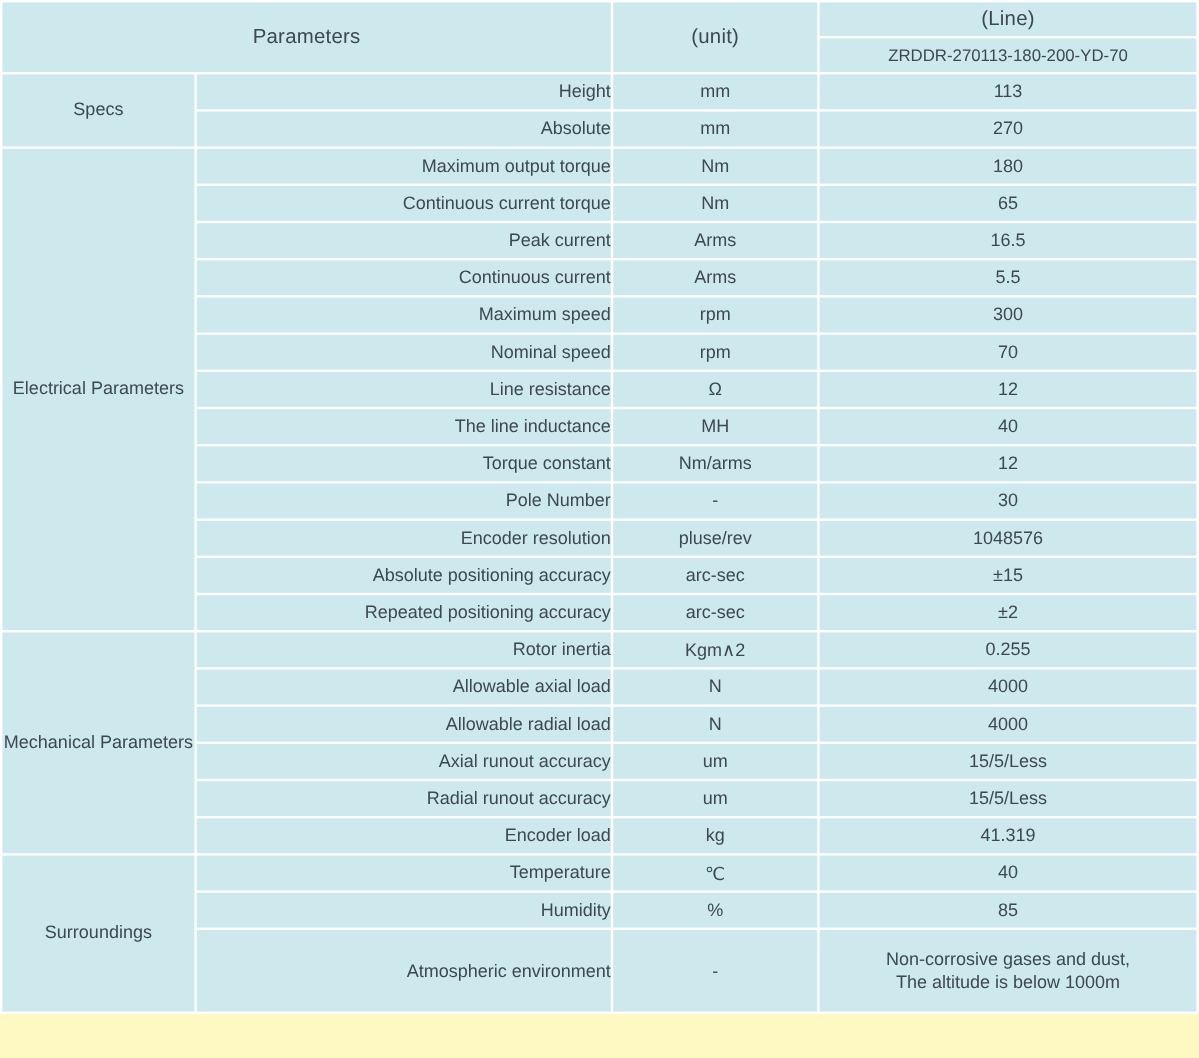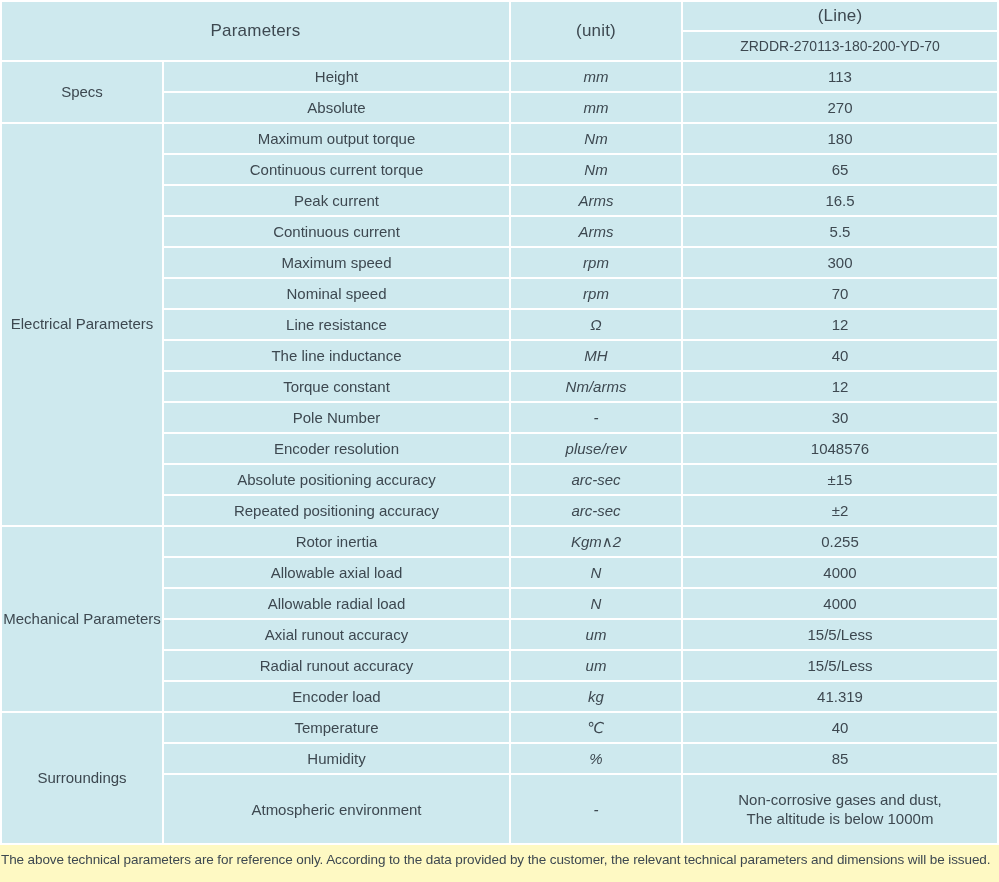--- a/index.html
+++ b/index.html
@@ -46,29 +46,28 @@
   th.h-model-value { font-size: 14px; margin-top: 48px; }
   tbody tr { height: 29px; }
   tbody tr.tall { height: 68px; }
   td.group {
     text-align: center;
     font-size: 15px;
     line-height: 1.25;
     padding: 0 10px;
   }
   td.param {
-    text-align: center;
+    text-align: right;
     font-size: 15px;
     padding-left: 28px;
     padding-right: 8px;
   }
   td.unit {
     text-align: center;
     font-size: 15px;
-    font-style: italic;
   }
   td.value {
     text-align: center;
     font-size: 15px;
     white-space: pre-line;
     line-height: 1.3;
   }
   .footnote {
     font-size: 13.5px;
     color: var(--text);
@@ -219,14 +218,13 @@
         </tr>
         <tr class="tall">
           <td class="param">Atmospheric environment</td>
           <td class="unit">-</td>
           <td class="value">Non-corrosive gases and dust,
 The altitude is below 1000m</td>
         </tr>
       </tbody>
   </table>
 
-  <div class="footnote">The above technical parameters are for reference only. According to the data provided by the customer, the relevant technical parameters and dimensions will be issued.</div>
 </div>
 
 </body></html>

